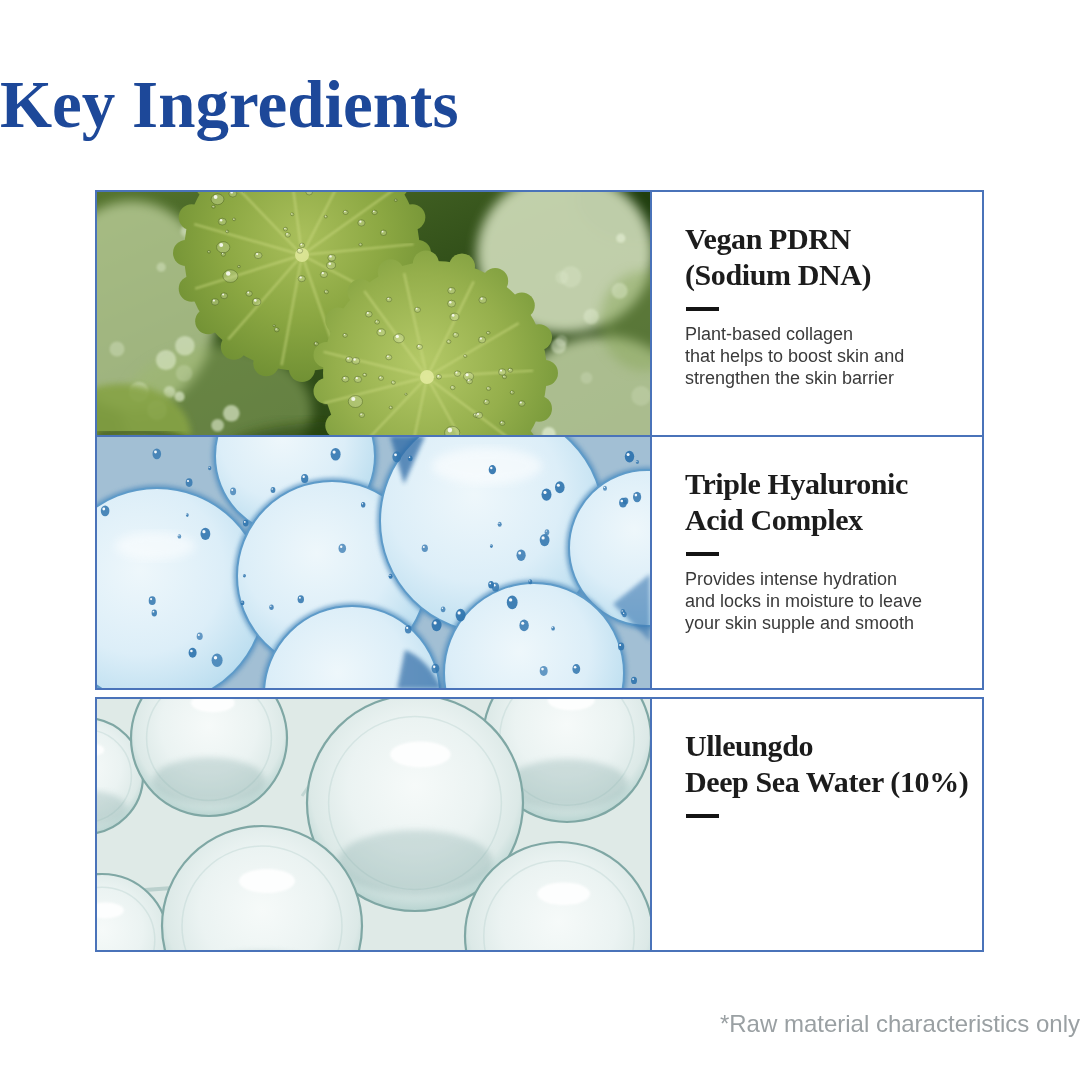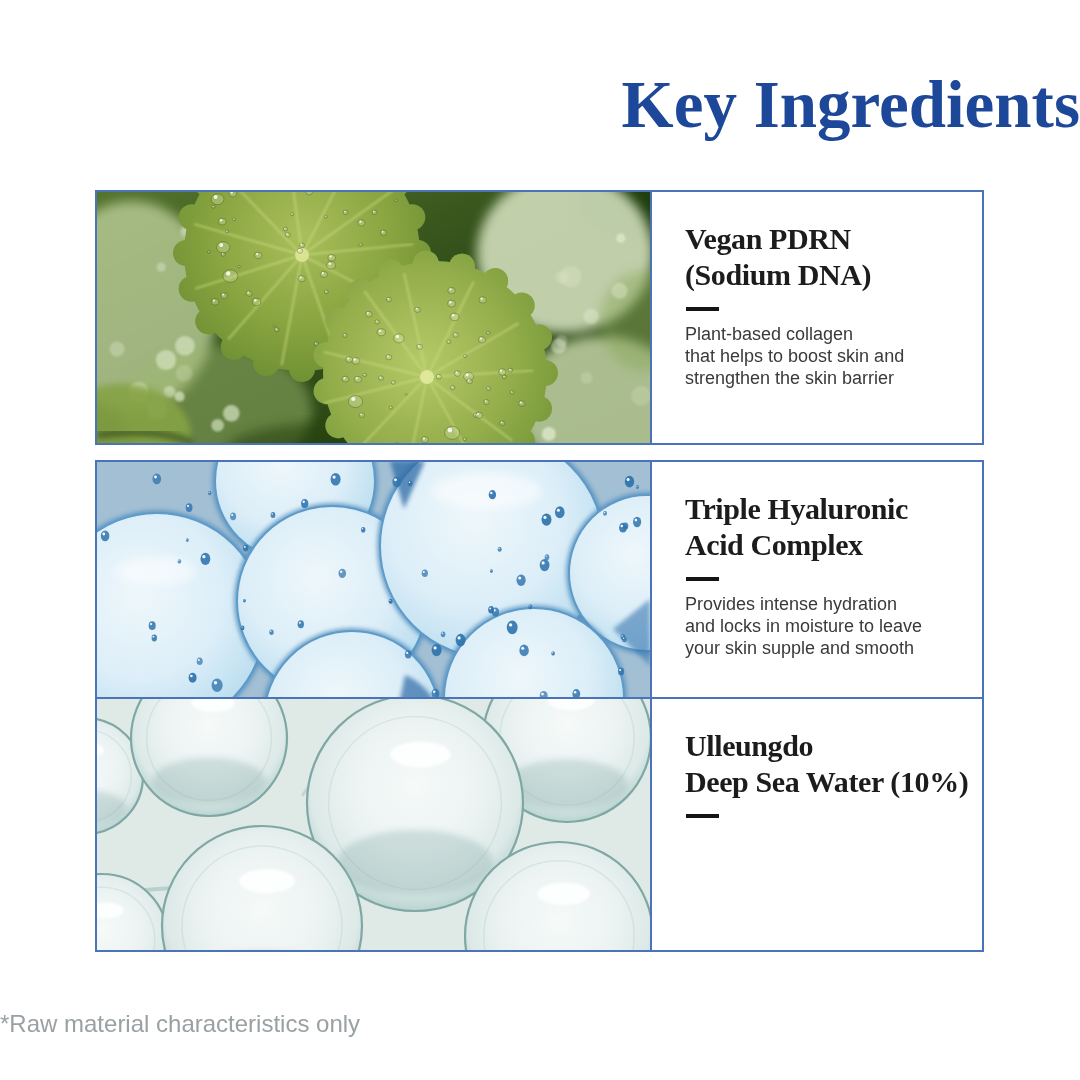--- a/index.html
+++ b/index.html
@@ -6,37 +6,37 @@
     --blue:#4a73b9;
     --title-blue:#1d4899;
     --heading:#1c1c1c;
     --body:#3a3a3a;
     --footnote:#9aa0a3;
   }
   *{margin:0;padding:0;box-sizing:border-box}
   html,body{background:#fff}
   .canvas{position:relative;width:1080px;height:1080px;background:#ffffff;overflow:hidden;
           font-family:"Liberation Sans",sans-serif}
-  .page-title{position:absolute;top:66px;left:0;width:100%;text-align:right;
+  .page-title{position:absolute;top:66px;left:0;width:100%;text-align:left;
     font-family:"Liberation Serif",serif;font-weight:700;font-size:67px;
     color:var(--title-blue);letter-spacing:0px}
   .panel{position:absolute;left:95px;width:889px;height:255px;
     border:2px solid var(--blue);display:flex;background:#fff}
   #panel-0{top:190px}
-  #panel-1{top:460px}
+  #panel-1{top:435px}
   #panel-2{top:697px}
   .panel-image{width:555px;min-width:555px;border-right:2px solid var(--blue);
     overflow:hidden;position:relative;background:#cfe0d8}
   .panel-image svg{display:block;width:100%;height:100%}
   .panel-text{flex:1;padding:29px 6px 4px 33px}
   .heading{font-family:"Liberation Serif",serif;font-weight:700;font-size:30px;
     line-height:1.2;color:var(--heading);white-space:pre-line;letter-spacing:-0.4px}
   .dash{width:33px;height:4px;background:#141414;margin:14px 0 13px 1px}
   .desc{font-size:18px;line-height:1.21;color:var(--body);white-space:pre-line}
-  .footnote{position:absolute;top:1010px;left:0;width:100%;text-align:left;
+  .footnote{position:absolute;top:1010px;left:0;width:100%;text-align:right;
     font-size:24px;color:var(--footnote)}
 </style>
 </head>
 <body>
 
 <div class="canvas">
 
   <h1 class="page-title">Key Ingredients</h1>
 
   <div class="panel" id="panel-0">

